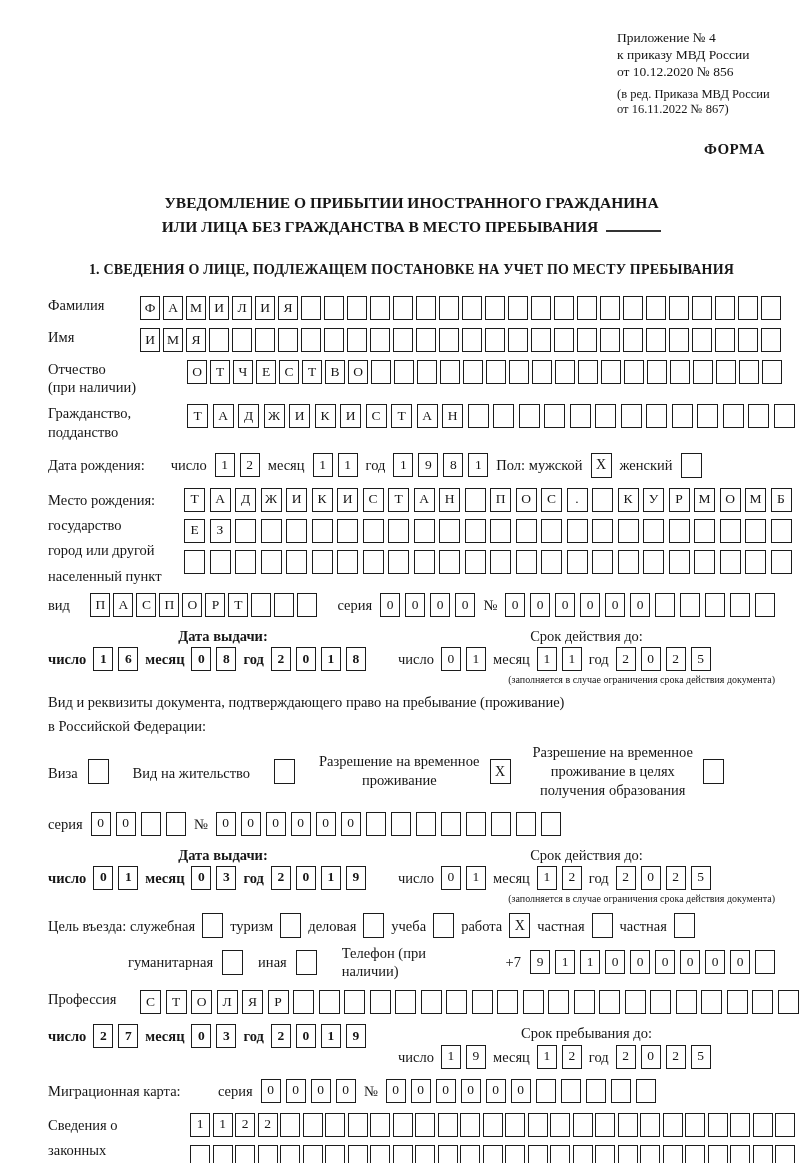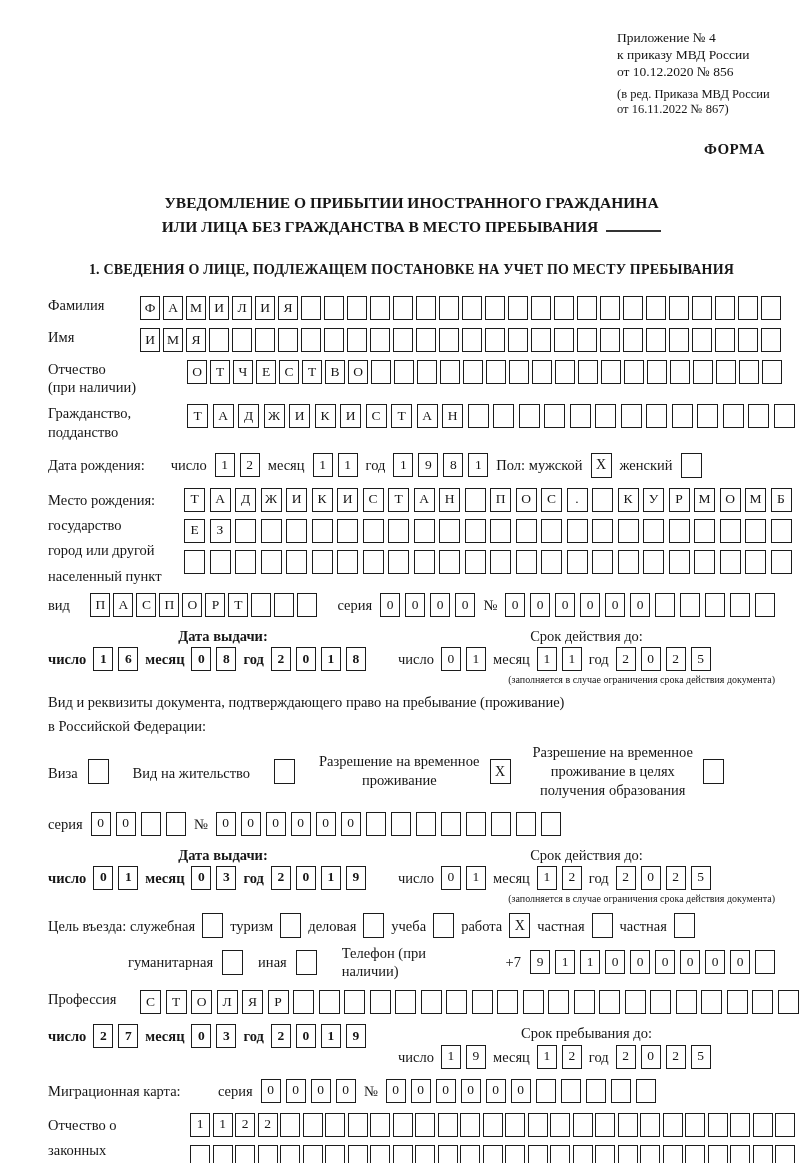--- a/index.html
+++ b/index.html
@@ -665,21 +665,21 @@
         <span class="cell"></span>
         <span class="cell"></span>
         <span class="cell"></span>
         <span class="cell"></span>
         <span class="cell"></span>
       </span>
   </div>
 
   <div class="row" style="margin-top:10px">
     <span class="lbl multiline" style="width:130px;line-height:1.75">
-      <span>Отчество о</span>
+      <span>Сведения о</span>
       <span>законных</span>
 
     </span>
     <span class="stack" style="gap:8px">
       <span class="boxes" style="gap:2.5px">
           <span class="cell">1</span>
           <span class="cell">1</span>
           <span class="cell">2</span>
           <span class="cell">2</span>
           <span class="cell"></span>

